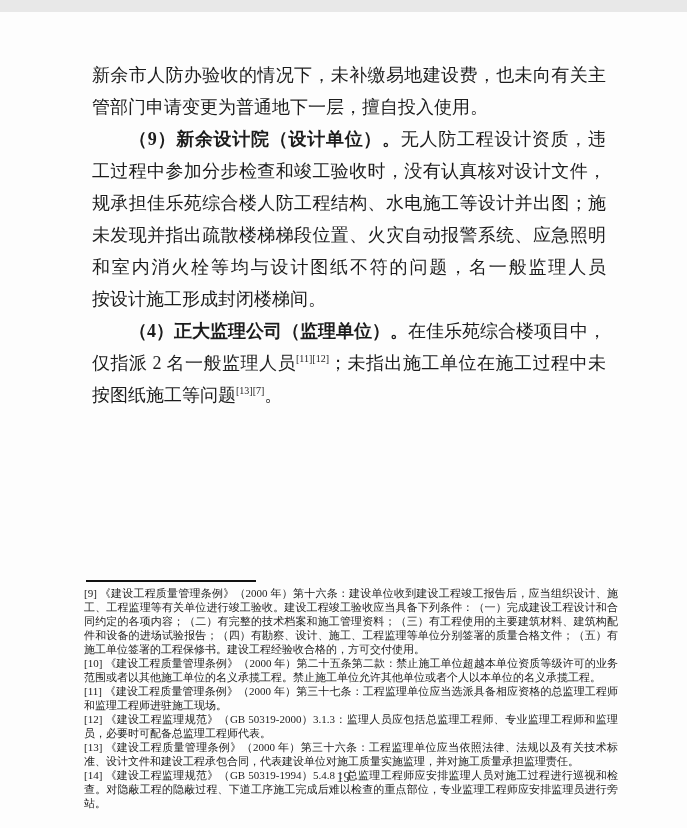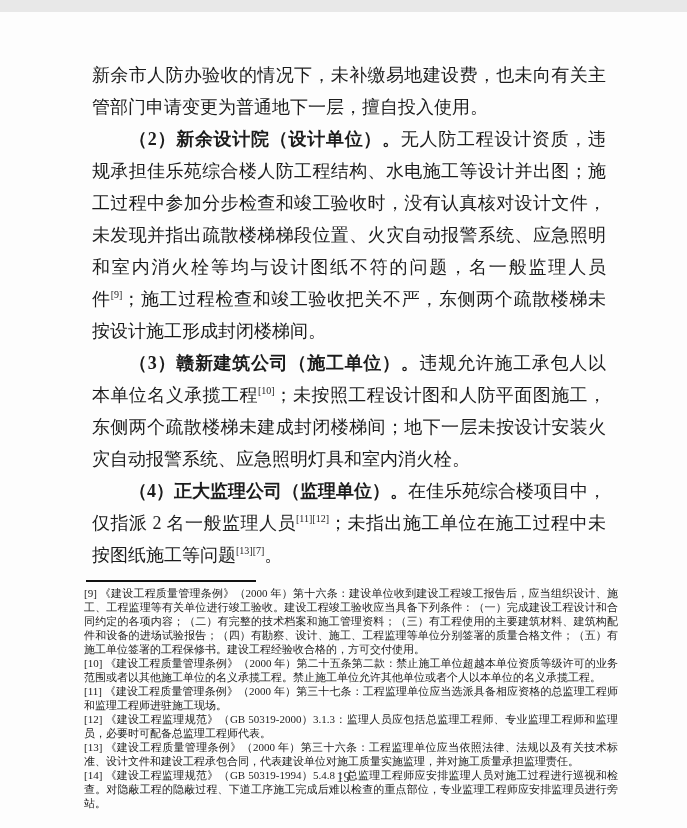--- a/index.html
+++ b/index.html
@@ -71,33 +71,26 @@
 </head>
 <body>
 
 <div class="page">
   <div class="body-text">
       <div class="paragraph">
         <div class="line"><span>新余市人防办验收的情况下，未补缴易地建设费，也未向有关主</span></div>
         <div class="line last"><span>管部门申请变更为普通地下一层，擅自投入使用。</span></div>
       </div>
       <div class="paragraph">
-        <div class="line indent"><span class="b">（2）新余设计院（设计单位）。</span><span>无人防工程设计资质，违</span></div>
+        <div class="line indent"><span class="b">（9）新余设计院（设计单位）。</span><span>无人防工程设计资质，违</span></div>
+        <div class="line"><span>工过程中参加分步检查和竣工验收时，没有认真核对设计文件，</span></div>
         <div class="line"><span>规承担佳乐苑综合楼人防工程结构、水电施工等设计并出图；施</span></div>
-        <div class="line"><span>工过程中参加分步检查和竣工验收时，没有认真核对设计文件，</span></div>
         <div class="line"><span>未发现并指出疏散楼梯梯段位置、火灾自动报警系统、应急照明</span></div>
         <div class="line"><span>和室内消火栓等均与设计图纸不符的问题，名一般监理人员</span></div>
-        <div class="line"><span>件</span><span class="sup">[9]</span><span>；施工过程检查和竣工验收把关不严，东侧两个疏散楼梯未</span></div>
         <div class="line last"><span>按设计施工形成封闭楼梯间。</span></div>
-      </div>
-      <div class="paragraph">
-        <div class="line indent"><span class="b">（3）赣新建筑公司（施工单位）。</span><span>违规允许施工承包人以</span></div>
-        <div class="line"><span>本单位名义承揽工程</span><span class="sup">[10]</span><span>；未按照工程设计图和人防平面图施工，</span></div>
-        <div class="line"><span>东侧两个疏散楼梯未建成封闭楼梯间；地下一层未按设计安装火</span></div>
-        <div class="line last"><span>灾自动报警系统、应急照明灯具和室内消火栓。</span></div>
       </div>
       <div class="paragraph">
         <div class="line indent"><span class="b">（4）正大监理公司（监理单位）。</span><span>在佳乐苑综合楼项目中，</span></div>
         <div class="line"><span>仅指派 2 名一般监理人员</span><span class="sup">[11][12]</span><span>；未指出施工单位在施工过程中未</span></div>
         <div class="line last"><span>按图纸施工等问题</span><span class="sup">[13][7]</span><span>。</span></div>
       </div>
     </div>
   <div class="footnote-sep"></div>
   <div class="footnotes">
       <p class="footnote"><span class="marker">[9] </span><span>《建设工程质量管理条例》（2000 年）第十六条：建设单位收到建设工程竣工报告后，应当组织设计、施工、工程监理等有关单位进行竣工验收。建设工程竣工验收应当具备下列条件：（一）完成建设工程设计和合同约定的各项内容；（二）有完整的技术档案和施工管理资料；（三）有工程使用的主要建筑材料、建筑构配件和设备的进场试验报告；（四）有勘察、设计、施工、工程监理等单位分别签署的质量合格文件；（五）有施工单位签署的工程保修书。建设工程经验收合格的，方可交付使用。</span></p>

